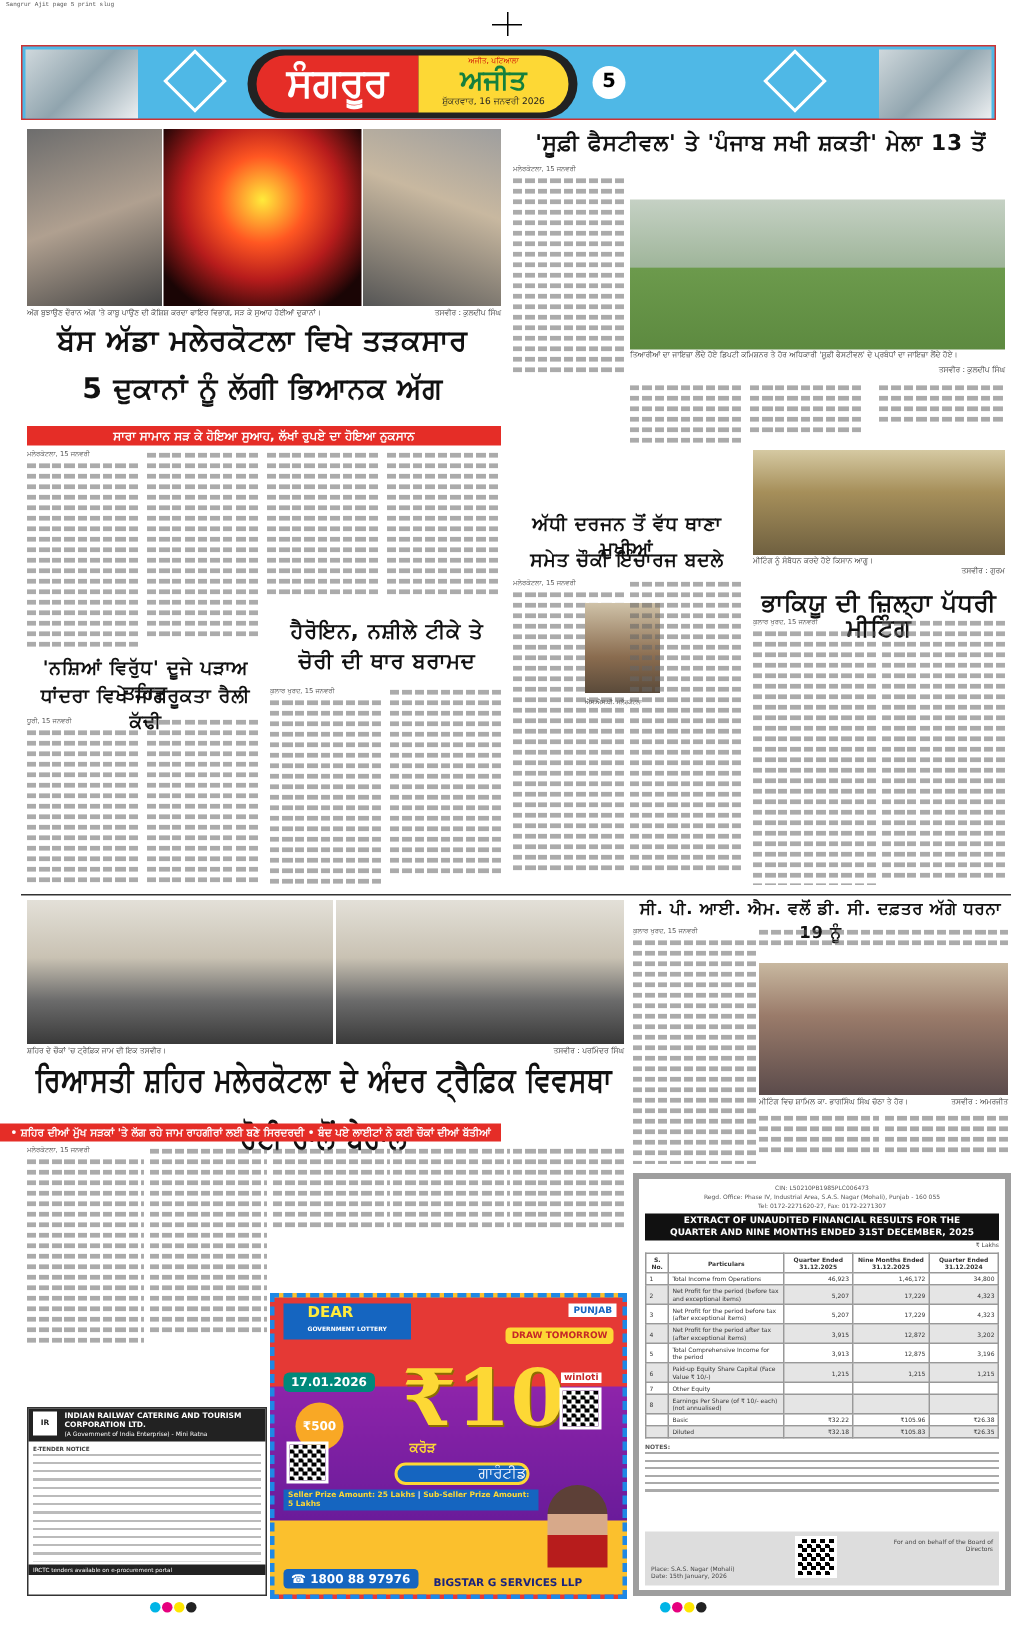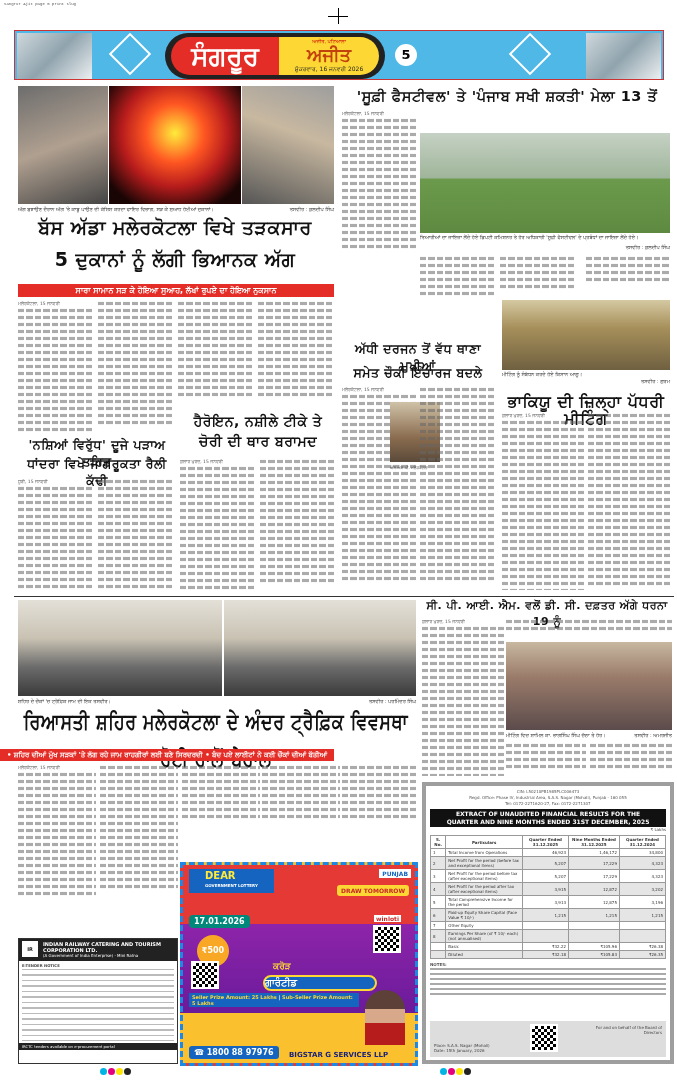--- a/index.html
+++ b/index.html
@@ -9,21 +9,21 @@
   .crop { background: #000; }
   
   .masthead { left: 14px; top: 30px; width: 650px; height: 50px; background: #4fb8e6; border: 1px solid #c33; overflow: hidden; }
   .mh-photo { position: absolute; top: 2px; width: 75px; height: 46px; background: linear-gradient(135deg,#cfd8dc,#90a4ae 50%,#eceff1); }
   .mh-photo.left { left: 2px; } .mh-photo.right { right: 2px; }
   .diamond { position: absolute; top: 8px; width: 30px; height: 30px; border: 2px solid #fff; transform: rotate(45deg); }
   .mh-oval { position: absolute; left: 150px; top: 2px; width: 220px; height: 46px; border-radius: 25px; background: #222; overflow: hidden; }
   .mh-red { position: absolute; left: 6px; top: 4px; width: 108px; height: 38px; background: #e52d27; border-radius: 20px 0 0 20px; color: #fff; font-size: 26px; font-weight: bold; text-align: center; line-height: 38px; }
   .mh-yellow { position: absolute; left: 114px; top: 4px; width: 100px; height: 38px; background: #fdd835; border-radius: 0 20px 20px 0; text-align: center; }
   .mh-tag { font-size: 5px; color: #c00; margin-top: 1px; }
-  .mh-ajit { font-size: 18px; font-weight: bold; color: #c2410c; line-height: 20px; }
+  .mh-ajit { font-size: 18px; font-weight: bold; color: #15803d; line-height: 20px; }
   .mh-date { font-size: 6px; color: #222; }
   .mh-page { position: absolute; left: 380px; top: 13px; width: 22px; height: 22px; border-radius: 50%; background: #fff; color: #000; font-weight: bold; font-size: 13px; text-align: center; line-height: 22px; }
   
   .photo { background: #888; }
   .fire-1 { background: linear-gradient(160deg,#6d6d6d,#b0a090 50%,#444); }
   .fire-2 { background: radial-gradient(circle at 50% 40%,#ffeb3b,#ff5722 30%,#b71c1c 55%,#1a0505 85%); }
   .fire-3 { background: linear-gradient(200deg,#9e9e9e,#c8b8a0 40%,#555); }
   .field { background: linear-gradient(180deg,#c5d1c4 0%,#9fb59a 45%,#6c9a4c 46%,#5d8a40 100%); }
   .farmers { background: linear-gradient(180deg,#d5c9a2,#a68f5a 40%,#6f6040); }
   .traffic { background: linear-gradient(180deg,#e3e0d8 0%,#c9c2b3 40%,#6b6b6b 70%,#3a3a3a 100%); }
@@ -40,21 +40,21 @@
   .lottery { background: linear-gradient(180deg,#e53935 0%,#e53935 30%,#8e24aa 30%,#6a1b9a 75%,#fbc02d 75%); border: 3px dashed #1e88e5; overflow: hidden; }
   .lot-dear { position: absolute; left: 6px; top: 4px; background: #1565c0; color: #ffeb3b; font-weight: bold; font-size: 10px; padding: 2px 16px; line-height: 10px; }
   .lot-dear small { display: block; font-size: 4px; color: #fff; }
   .lot-title { position: absolute; left: 55px; top: 2px; width: 140px; text-align: center; color: #fff; font-weight: bold; font-size: 9px; line-height: 11px; }
   .lot-punjab { position: absolute; right: 4px; top: 4px; background: #fff; color: #1565c0; font-size: 6px; font-weight: bold; padding: 1px 3px; }
   .lot-draw { position: absolute; right: 6px; top: 20px; background: #fdd835; color: #c62828; font-size: 6px; font-weight: bold; padding: 2px 4px; border-radius: 3px; text-align: center; line-height: 7px; }
   .lot-date { position: absolute; left: 6px; top: 50px; background: #00897b; color: #fff; font-size: 8px; font-weight: bold; padding: 2px 5px; border-radius: 4px; }
   .lot-price { position: absolute; left: 14px; top: 70px; width: 32px; height: 32px; border-radius: 50%; background: #f9a825; color: #fff; font-size: 8px; font-weight: bold; text-align: center; line-height: 32px; }
   .lot-ten { position: absolute; left: 85px; top: 42px; color: #fdd835; font-size: 52px; font-weight: bold; font-family: "DejaVu Serif", serif; line-height: 52px; text-shadow: 1px 1px 0 #8d6e00; }
   .lot-crore { position: absolute; left: 90px; top: 96px; width: 70px; color: #fdd835; font-size: 9px; font-weight: bold; }
-  .lot-guarantee { position: absolute; left: 80px; top: 110px; width: 114px; background: #1565c0; color: #fff; font-size: 10px; font-weight: bold; text-align: left; border-radius: 10px; border: 2px solid #fdd835; }
+  .lot-guarantee { position: absolute; left: 80px; top: 110px; width: 90px; background: #1565c0; color: #fff; font-size: 10px; font-weight: normal; text-align: right; border-radius: 10px; border: 2px solid #fdd835; }
   .lot-qr { position: absolute; width: 28px; height: 28px; background: repeating-conic-gradient(#000 0 25%,#fff 0 50%) 0 0/6px 6px; border: 2px solid #fff; }
   .lot-prize { position: absolute; left: 6px; top: 128px; width: 170px; font-size: 5px; color: #fff; font-weight: bold; background: #1565c0; padding: 1px 3px; }
   .lot-prize b { color: #fdd835; }
   .lot-phone { position: absolute; left: 6px; bottom: 4px; background: #1565c0; color: #fff; font-size: 8px; font-weight: bold; padding: 2px 5px; border-radius: 3px; }
   .lot-company { position: absolute; left: 106px; bottom: 4px; color: #1a237e; font-size: 7px; font-weight: bold; }
   .lot-person { position: absolute; right: 10px; bottom: 18px; width: 40px; height: 55px; background: linear-gradient(180deg,#5d4037 0 35%,#d7a98a 35% 60%,#b71c1c 60%); border-radius: 20px 20px 0 0; }
   
   .swaraj { background: #9e9e9e; padding: 4px; }
   .sw-inner { background: #fff; width: 100%; height: 100%; position: relative; padding: 3px 4px; }
   .sw-name { font-size: 14px; font-weight: bold; text-align: center; color: #111; letter-spacing: .5px; font-family: "Liberation Sans", sans-serif; }
@@ -396,20 +396,21 @@
   </div>
   <div class="irctc-foot">IRCTC tenders available on e-procurement portal</div>
 </div>
 
 <div class="abs lottery" style="left:180px;top:862px;width:238px;height:204px">
   <div class="lot-dear"><span>DEAR</span><small>GOVERNMENT LOTTERY</small></div>
   <div class="lot-punjab">PUNJAB</div>
   <div class="lot-draw">DRAW TOMORROW</div>
   <div class="lot-date">17.01.2026</div>
   <div class="lot-price">₹500</div>
+  <div class="lot-ten">₹10</div>
   <div class="lot-crore">ਕਰੋੜ</div>
   <div class="lot-guarantee">ਗਾਰੰਟੀਡ</div>
   <div class="lot-qr" style="right:14px;top:60px"></div>
   <div style="position:absolute;right:14px;top:50px;font-size:6px;color:#c62828;font-weight:bold;background:#fff;padding:0 2px">winloti</div>
   <div class="lot-qr" style="left:8px;top:96px"></div>
   <div class="lot-prize"><b>Seller Prize Amount: 25 Lakhs</b> | <b>Sub-Seller Prize Amount: 5 Lakhs</b></div>
   <div class="lot-person"></div>
   <div class="lot-phone">☎ <span>1800 88 97976</span></div>
   <div class="lot-company">BIGSTAR G SERVICES LLP</div>
 </div>

